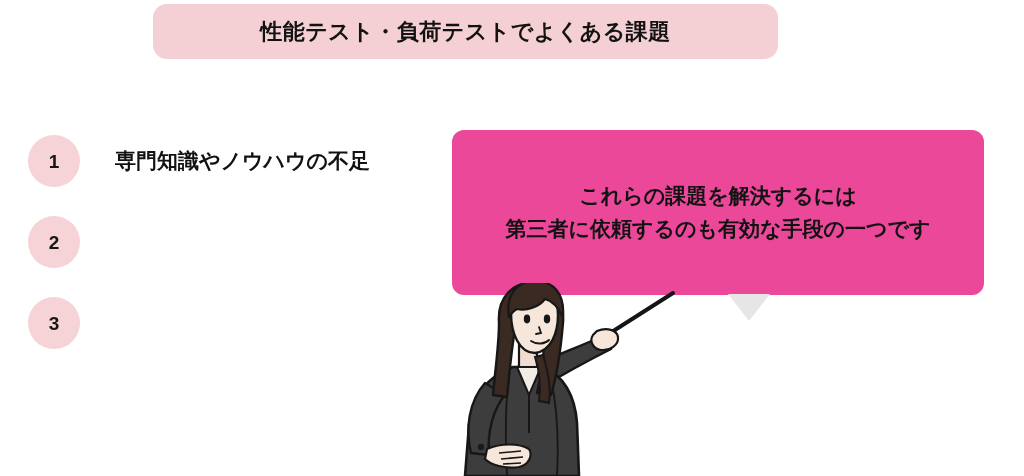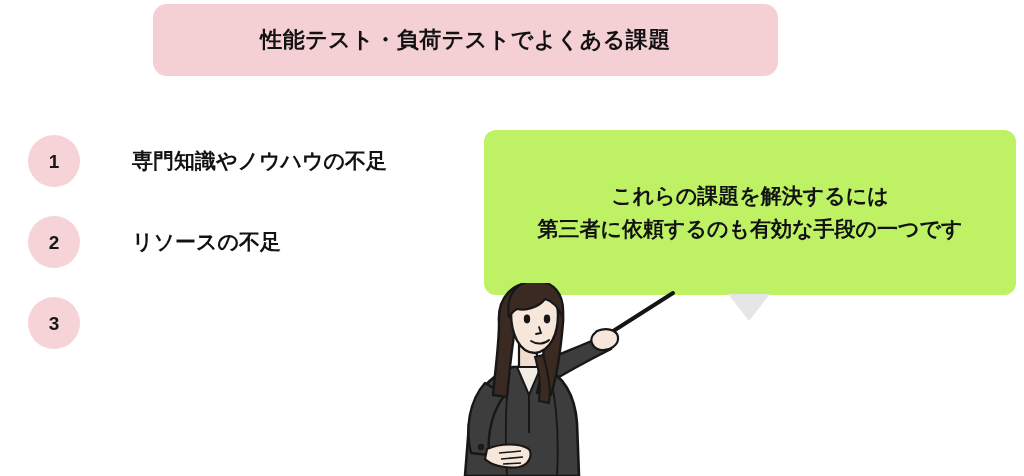--- a/index.html
+++ b/index.html
@@ -15,21 +15,21 @@
     font-family: "Liberation Sans", "DejaVu Sans", sans-serif;
     color: #111111;
   }
 
   
   #title-banner {
     position: absolute;
     left: 153px;
     top: 4px;
     width: 625px;
-    height: 72px;
+    height: 55px;
     background: #f4cfd3;
     border-radius: 14px;
     display: flex;
     align-items: center;
     justify-content: center;
   }
   #title-text {
     font-size: 22px;
     font-weight: bold;
     letter-spacing: 0.5px;
@@ -61,35 +61,35 @@
     justify-content: center;
     flex: 0 0 auto;
   }
   .issue-number {
     font-size: 19px;
     font-weight: bold;
     color: #161616;
     line-height: 1;
   }
   .issue-label {
-    margin-left: 52px;
+    margin-left: 35px;
     font-size: 21px;
     font-weight: bold;
     color: #121212;
     white-space: nowrap;
   }
 
   
   #speech-bubble {
     position: absolute;
-    left: 484px;
+    left: 452px;
     top: 130px;
     width: 532px;
     height: 165px;
-    background: #bef264;
+    background: #ec4899;
     border-radius: 12px;
     display: flex;
     align-items: center;
     justify-content: center;
   }
   #bubble-tail {
     position: absolute;
     left: 728px;
     top: 294px;
     width: 0;
@@ -130,21 +130,20 @@
     <div class="issue-badge">
       <span class="issue-number">1</span>
     </div>
     <span class="issue-label">専門知識やノウハウの不足</span>
   </div>
 
   <div class="issue-row">
     <div class="issue-badge">
       <span class="issue-number">2</span>
     </div>
-    <span class="issue-label">リソースの不足</span>
   </div>
 
   <div class="issue-row">
     <div class="issue-badge">
       <span class="issue-number">3</span>
     </div>
   </div>
 
 </div>
 

